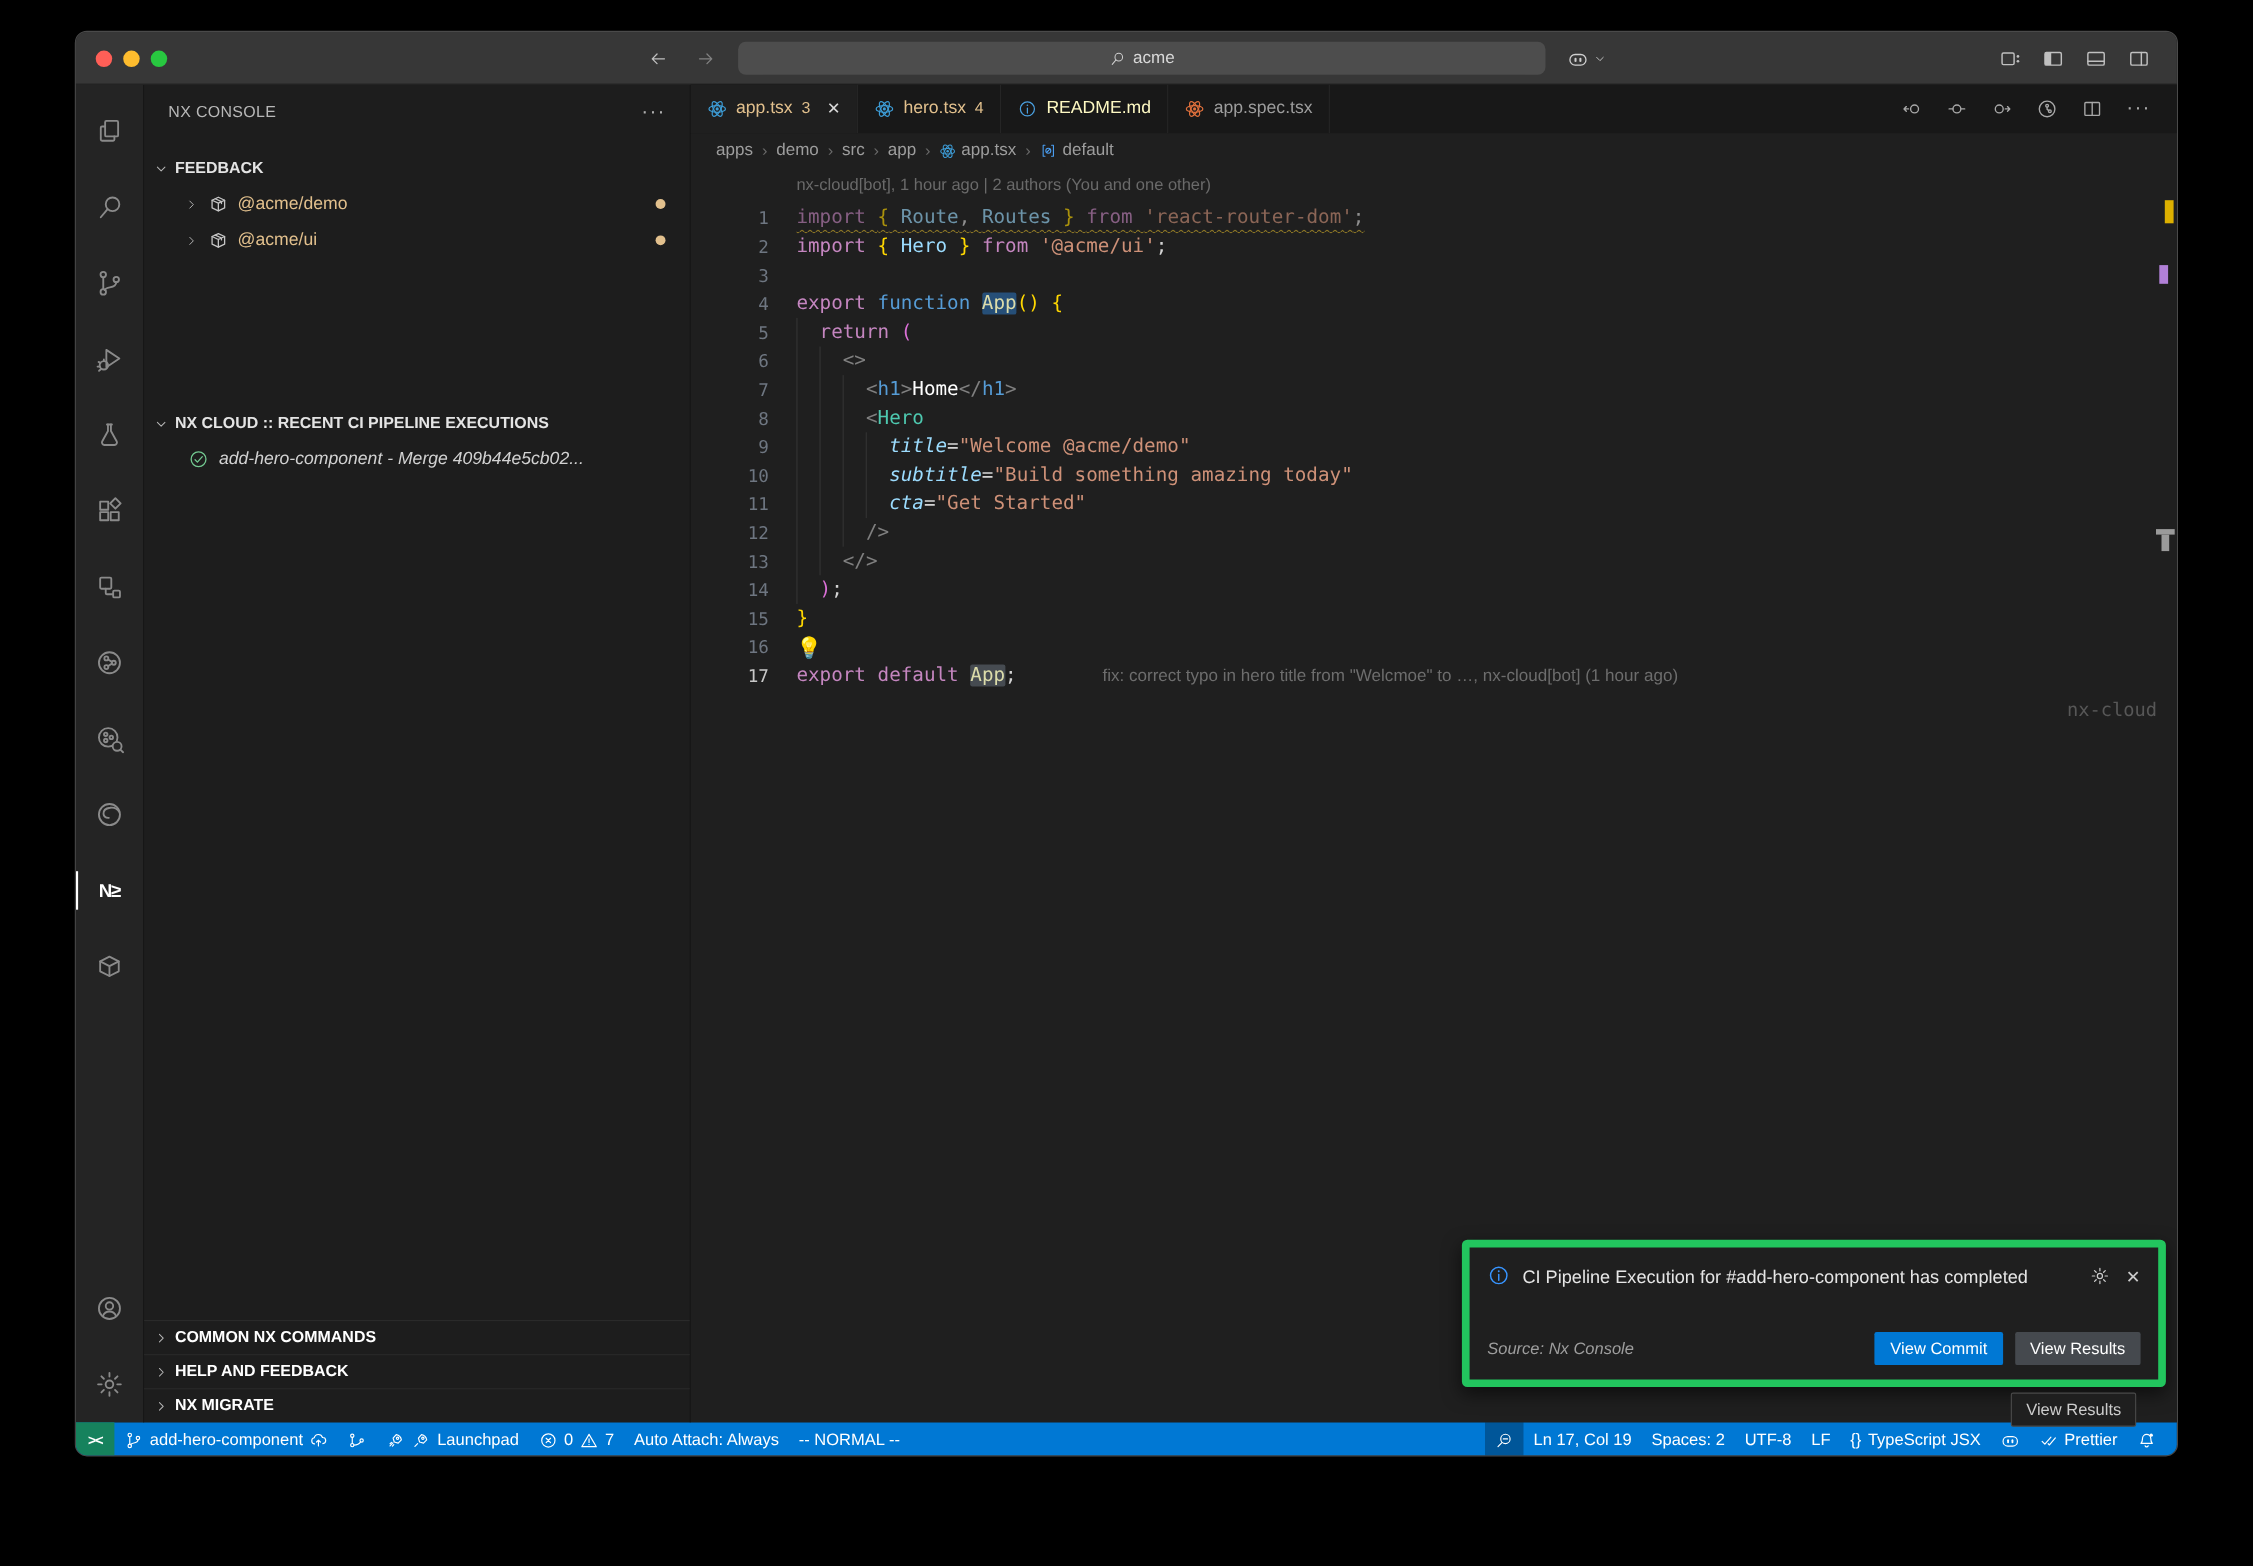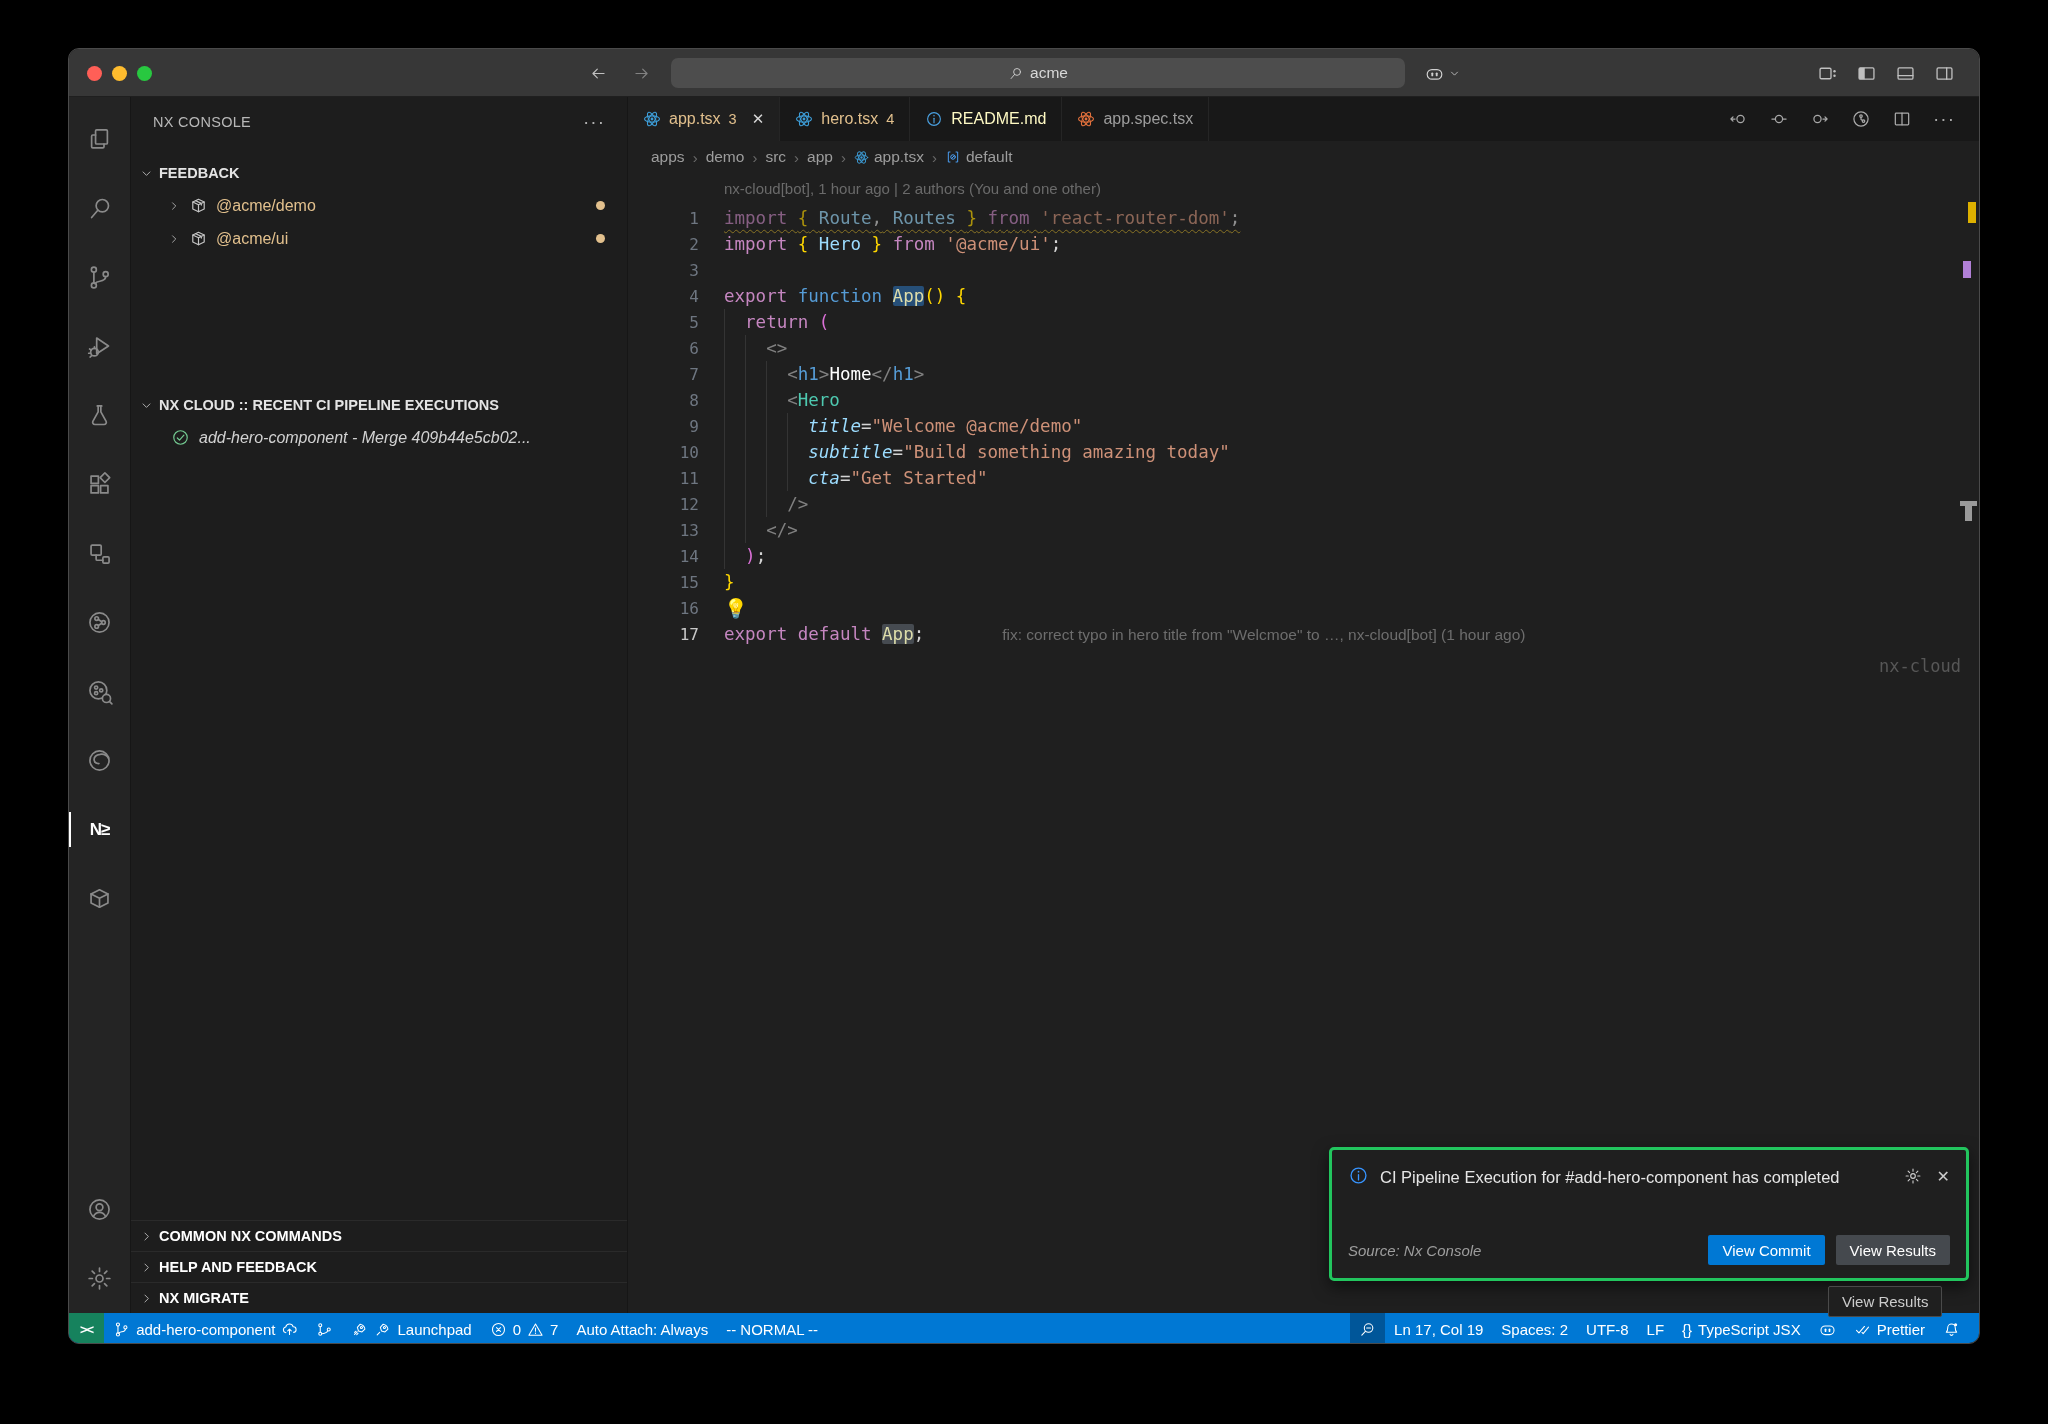--- a/index.html
+++ b/index.html
@@ -1,19 +1,19 @@
 <!DOCTYPE html>
 <html style="--accent: #0078d4; --statusbar_bg: #0078d4; --remote_bg: #16825d; --titlebar_bg: #373737; --editor_bg: #1f1f1f; --sidebar_bg: #1d1d1d; --activitybar_bg: #242424; --tabstrip_bg: #181818; --modified: #e2c08d; --kw: #c586c0; --kwb: #569cd6; --func: #dcdcaa; --var: #9cdcfe; --str: #ce9178; --b1: #ffd700; --b2: #da70d6; --punc: #808080; --type: #4ec9b0; --fg: #d4d4d4; --warning_mark: #ddb000; --purple_mark: #b180d7; --success_green: #73c991; --info_blue: #3794ff; --light_red: #ff5f57; --light_yellow: #febc2e; --light_green: #28c840;"><head>
 <meta charset="utf-8">
 <style>
   html,body{margin:0;padding:0;background:#000;width:2048px;height:1424px;overflow:hidden;
     font-family:"Liberation Sans",sans-serif;-webkit-font-smoothing:antialiased;}
   *{box-sizing:border-box;}
   svg{display:block;}
-  .window{position:absolute;left:68px;top:48px;width:1912px;height:1296px;background:var(--editor_bg);
+  .window{position:absolute;left:68px;top:28px;width:1912px;height:1296px;background:var(--editor_bg);
     border-radius:11px;overflow:hidden;border:1px solid #4a4a4a;box-shadow:0 30px 80px rgba(0,0,0,.6);}
   
   .titlebar{height:48px;background:var(--titlebar_bg);position:relative;border-bottom:1px solid #1f1f1f;flex:none;}
   .lights{position:absolute;left:18px;top:0;height:48px;display:flex;align-items:center;gap:10px;}
   .light{width:15px;height:15px;border-radius:50%;}
   .nav-arrows{position:absolute;left:520px;top:0;height:48px;display:flex;align-items:center;gap:24px;color:#bdbdbd;}
   .searchbox{position:absolute;left:602px;top:9px;width:734px;height:30px;background:#4d4d4d;border-radius:7px;
     display:flex;align-items:center;justify-content:center;gap:7px;color:#d8d8d8;font-size:15.5px;}
   .tb-copilot{position:absolute;left:1356px;top:0;height:48px;display:flex;align-items:center;gap:4px;color:#cfcfcf;}
   .tb-right{position:absolute;right:24px;top:0;height:48px;display:flex;align-items:center;gap:18px;color:#c0c0c0;}
@@ -71,21 +71,21 @@
   .mark{position:absolute;}
   .edge-note{position:absolute;right:16px;top:483px;width:84px;overflow:hidden;color:#575757;font-size:17px;white-space:nowrap;}
   
   .statusbar{height:32px;background:var(--statusbar_bg);display:flex;align-items:stretch;color:#fff;font-size:15px;flex:none;}
   .sb-left{display:flex;align-items:stretch;}
   .sb-right{margin-left:auto;display:flex;align-items:stretch;padding-right:10px;}
   .sb-item{display:flex;align-items:center;gap:6px;padding:0 9px;white-space:nowrap;}
   .sb-item.remote{background:var(--remote_bg);padding:0 11px;font-weight:bold;font-size:13px;letter-spacing:-1px;}
   .sb-item.boxed{background:rgba(0,0,0,.28);}
   
-  .toast{position:absolute;left:1260px;top:1098px;width:640px;height:134px;background:#1f1f1f;border:3px solid #22c55e;
+  .toast{position:absolute;left:1260px;top:1098px;width:640px;height:134px;background:#1f1f1f;border:7px solid #22c55e;
     border-radius:5px;box-shadow:0 6px 16px rgba(0,0,0,.55);padding:15px 16px 13px 16px;display:flex;flex-direction:column;z-index:40;}
   .toast-top{display:flex;gap:11px;}
   .toast-msg{width:472px;font-size:16.5px;color:#e6e6e6;line-height:25px;}
   .toast-acts{margin-left:auto;display:flex;gap:15px;color:#cbcbcb;align-items:flex-start;padding-top:2px;}
   .toast-bottom{margin-top:auto;display:flex;align-items:center;}
   .toast-src{color:#9d9d9d;font-size:15px;font-style:italic;}
   .btn{height:30px;padding:0 14px;font-size:15px;border-radius:2px;display:flex;align-items:center;color:#fff;cursor:default;}
   .btn-primary{background:var(--accent);margin-left:auto;}
   .btn-secondary{background:#45494e;margin-left:11px;}
   .tooltip{position:absolute;left:1759px;top:1237px;background:#1f1f1f;border:1px solid #4a4a4a;color:#cccccc;

